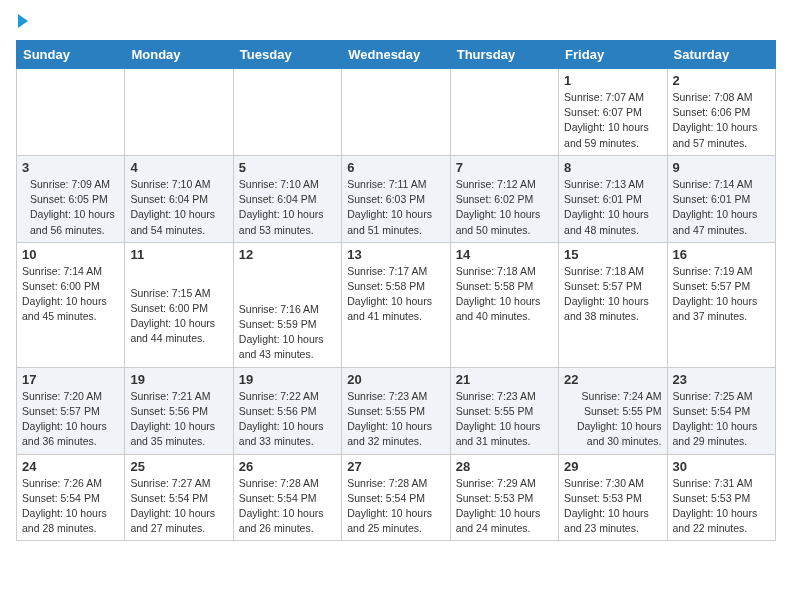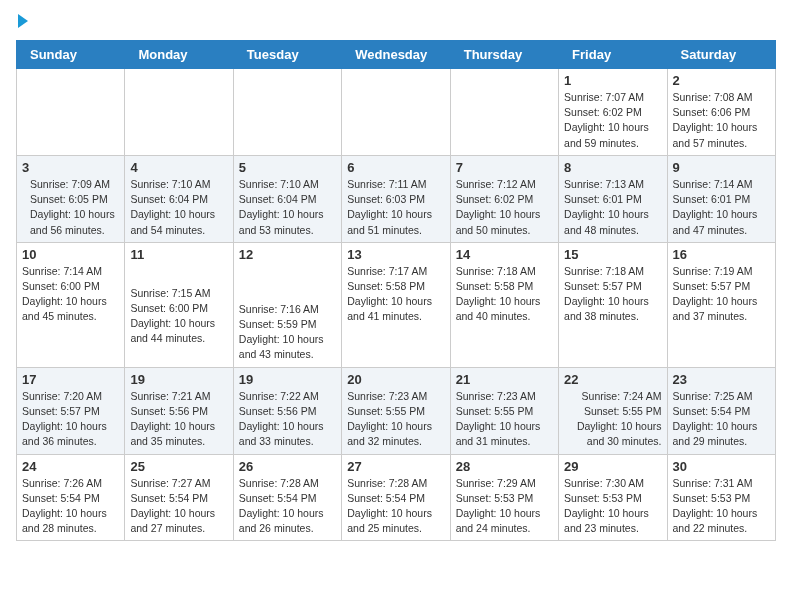--- a/index.html
+++ b/index.html
@@ -40,21 +40,21 @@
     }
     .title-area { text-align: right; }
     .month-title { font-size: 36px; color: #333; font-weight: normal; }
     .location { font-size: 18px; color: #555; }
     .calendar { width: 100%; border-collapse: collapse; }
     .calendar th {
       background: #2a7fc1;
       color: #fff;
       font-size: 13px;
       font-weight: bold;
-      padding: 6px 13px;
+      padding: 6px 6px;
       border: 1px solid #2a7fc1;
       text-align: left;
     }
     .calendar td {
       border: 1px solid #ccc;
       vertical-align: top;
       padding: 4px 5px;
       width: 108px;
       height: 85px;
       background: #fff;
@@ -112,21 +112,21 @@
   <tbody id="calendar-body">
       <tr>
         <td class="empty"></td>
         <td class="empty"></td>
         <td class="empty"></td>
         <td class="empty"></td>
         <td class="empty"></td>
         <td>
           <span class="day-num">1</span>
           <div class="day-detail" style="white-space: pre-line;">Sunrise: 7:07 AM
-Sunset: 6:02 PM
+Sunset: 6:07 PM
 Daylight: 10 hours and 59 minutes.</div>
         </td>
         <td>
           <span class="day-num">2</span>
           <div class="day-detail" style="white-space: pre-line;">Sunrise: 7:08 AM
 Sunset: 6:06 PM
 Daylight: 10 hours and 57 minutes.</div>
         </td>
       </tr>
       <tr>

